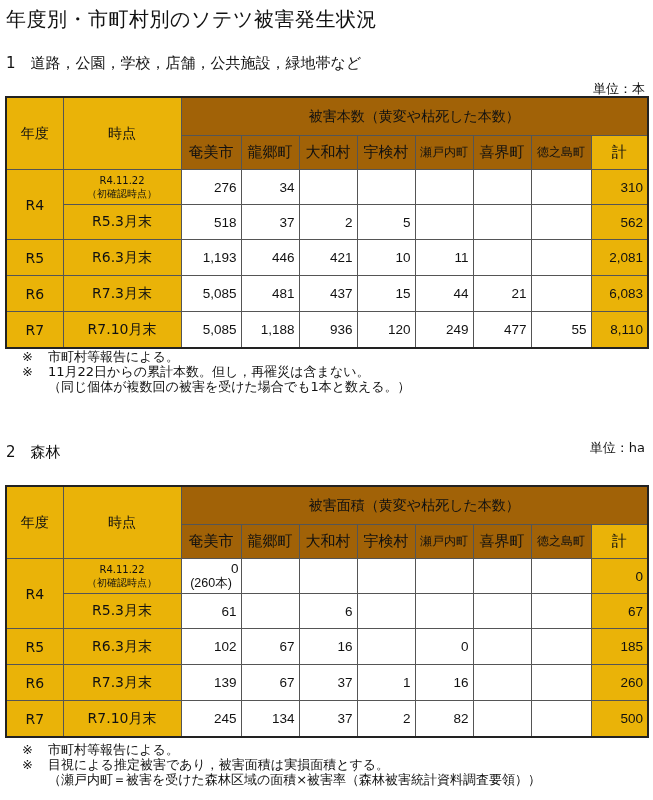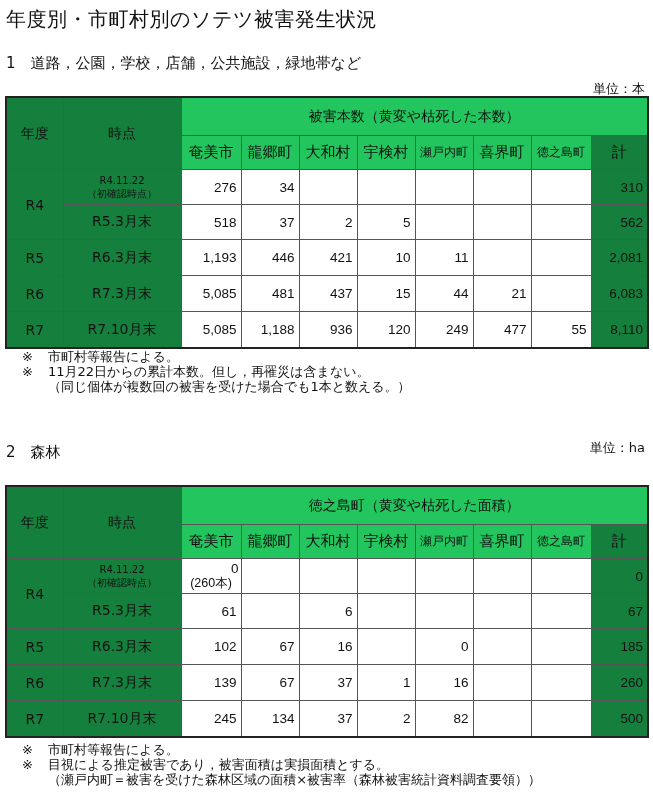--- a/index.html
+++ b/index.html
@@ -4,22 +4,22 @@
 <style>
   html, body { margin:0; padding:0; background:#ffffff; }
   body { width:653px; height:800px; position:relative; overflow:hidden;
          font-family:"DejaVu Sans", "Liberation Sans", sans-serif; color:#111; }
   .title { position:absolute; left:6px; top:6px; font-size:20px; letter-spacing:0.5px; }
   .section { position:absolute; left:6px; font-size:15px; }
   .unit { position:absolute; right:8px; font-size:13px; }
   table.t { position:absolute; left:5px; border-collapse:collapse; table-layout:fixed; width:642px; }
   table.t td, table.t th { border:1px solid #555; font-weight:normal; padding:0 4px; overflow:hidden; white-space:nowrap; }
   table.t { border:2px solid #222; }
-  .y { background:#15803d;margin-top:22px; }
-  .b { background:#22c55e; }
+  .y { background:#eab308;margin-top:22px; }
+  .b { background:#a16207; }
   .w { background:#ffffff; }
   .c { text-align:center; }
   .r { text-align:right; }
   .hdr1 td { height:37px; font-size:14px; }
   .hdr2 td { height:33px; font-size:14px; }
   .hdr2 td.small { font-size:12px; padding:0 2px; }
   .hdr2 td.big { font-size:15px; }
   .yr { font-size:14px; }
   .jp { font-size:14px; }
   .jp-small { font-size:10px; line-height:13px; }
@@ -151,21 +151,21 @@
       <col style="width:58px">
     <col style="width:58px">
       <col style="width:58px">
       <col style="width:60px">
       <col style="width:57px">
   </colgroup>
   <tbody>
       <tr class="hdr1">
     <td rowspan="2" class="y c">年度</td>
     <td rowspan="2" class="y c">時点</td>
-    <td colspan="8" class="b c">徳之島町（黄変や枯死した面積）</td>
+    <td colspan="8" class="b c">被害面積（黄変や枯死した本数）</td>
   </tr>
   <tr class="hdr2">
     <td class="b c big">奄美市</td>
     <td class="b c big">龍郷町</td>
     <td class="b c big">大和村</td>
     <td class="b c big">宇検村</td>
     <td class="b c small">瀬戸内町</td>
     <td class="b c big">喜界町</td>
     <td class="b c small">徳之島町</td>
     <td class="y c big">計</td>

